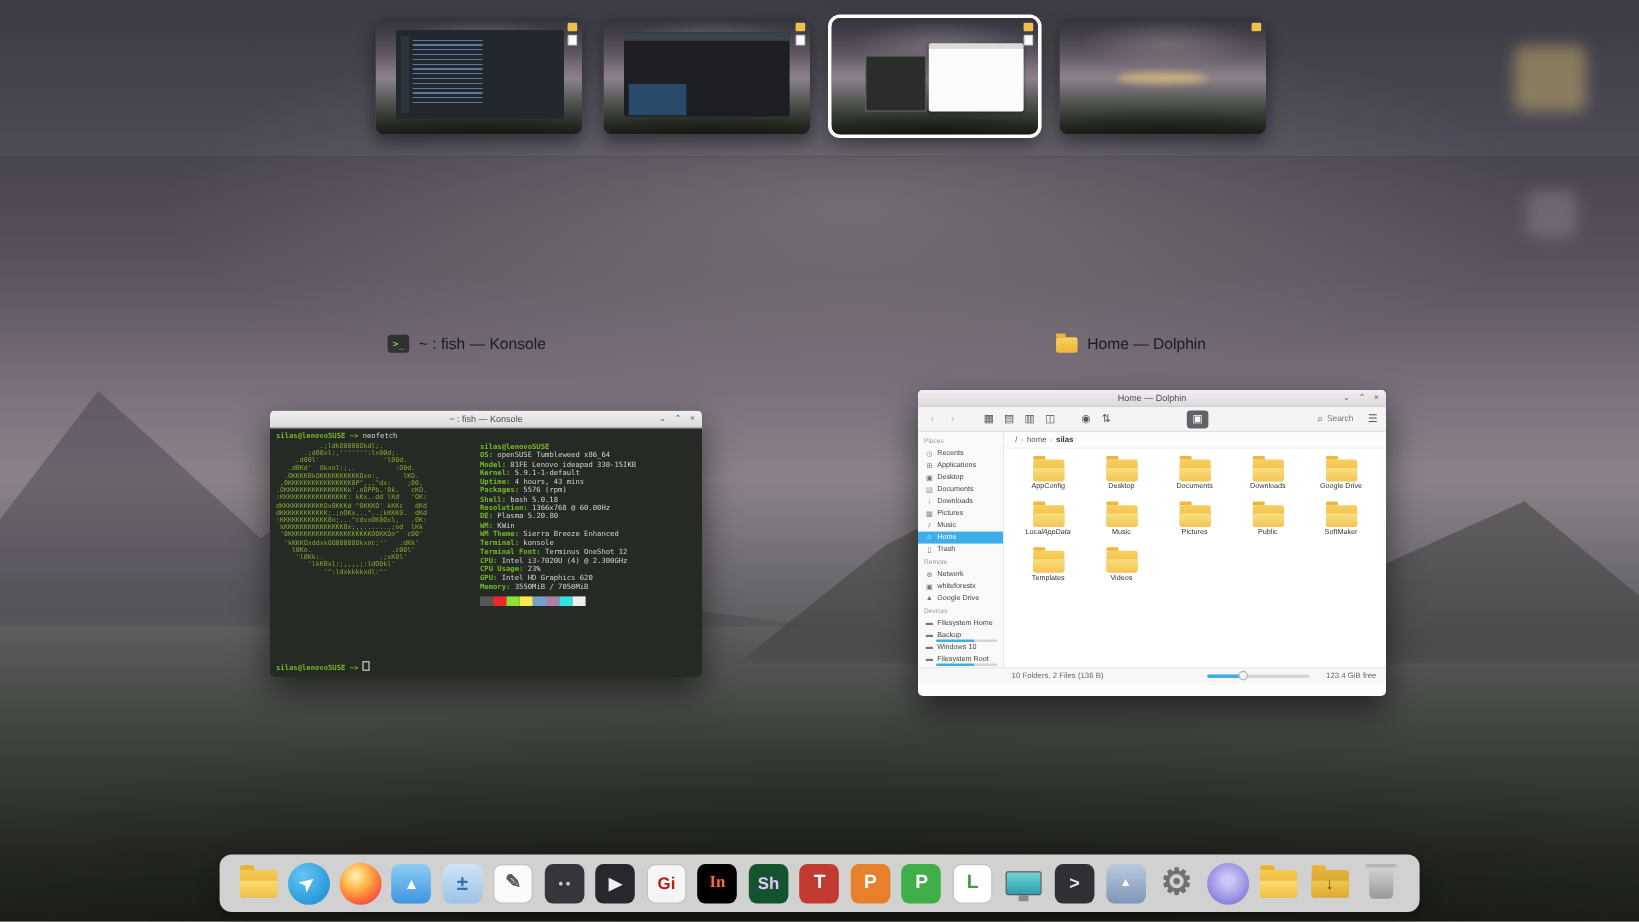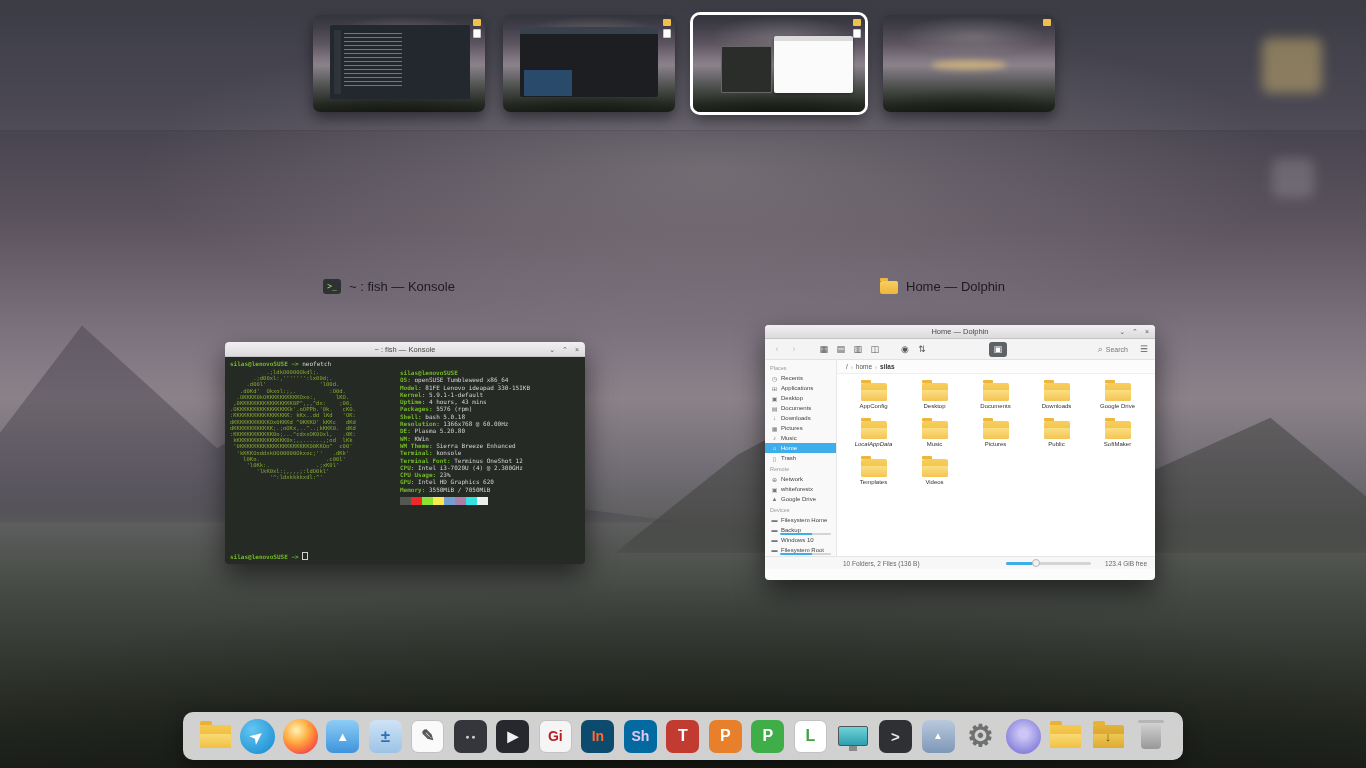--- a/index.html
+++ b/index.html
@@ -612,27 +612,27 @@
         </span>
       </div>
 
       <div class="dock-item rounded bordered">
         <span class="di-shape" style="background: rgb(245, 245, 245);">
           <span class="di-glyph" style="color: #b91c1c; font-size: 14px;">Gi</span>
         </span>
       </div>
 
       <div class="dock-item rounded">
-        <span class="di-shape" style="background: #0c4a6e;">
+        <span class="di-shape" style="background: #000000; font-family: Liberation Serif, serif;">
           <span class="di-glyph" style="color: rgb(255, 108, 44); font-size: 14px;">In</span>
         </span>
       </div>
 
       <div class="dock-item rounded">
-        <span class="di-shape" style="background: #0369a1;">
+        <span class="di-shape" style="background: #14532d;">
           <span class="di-glyph" style="color: rgb(226, 200, 247); font-size: 14px;">Sh</span>
         </span>
       </div>
 
       <div class="dock-item rounded">
         <span class="di-shape" style="background: rgb(193, 59, 48);">
           <span class="di-glyph" style="color: rgb(255, 255, 255); font-size: 16px;">T</span>
         </span>
       </div>
 

